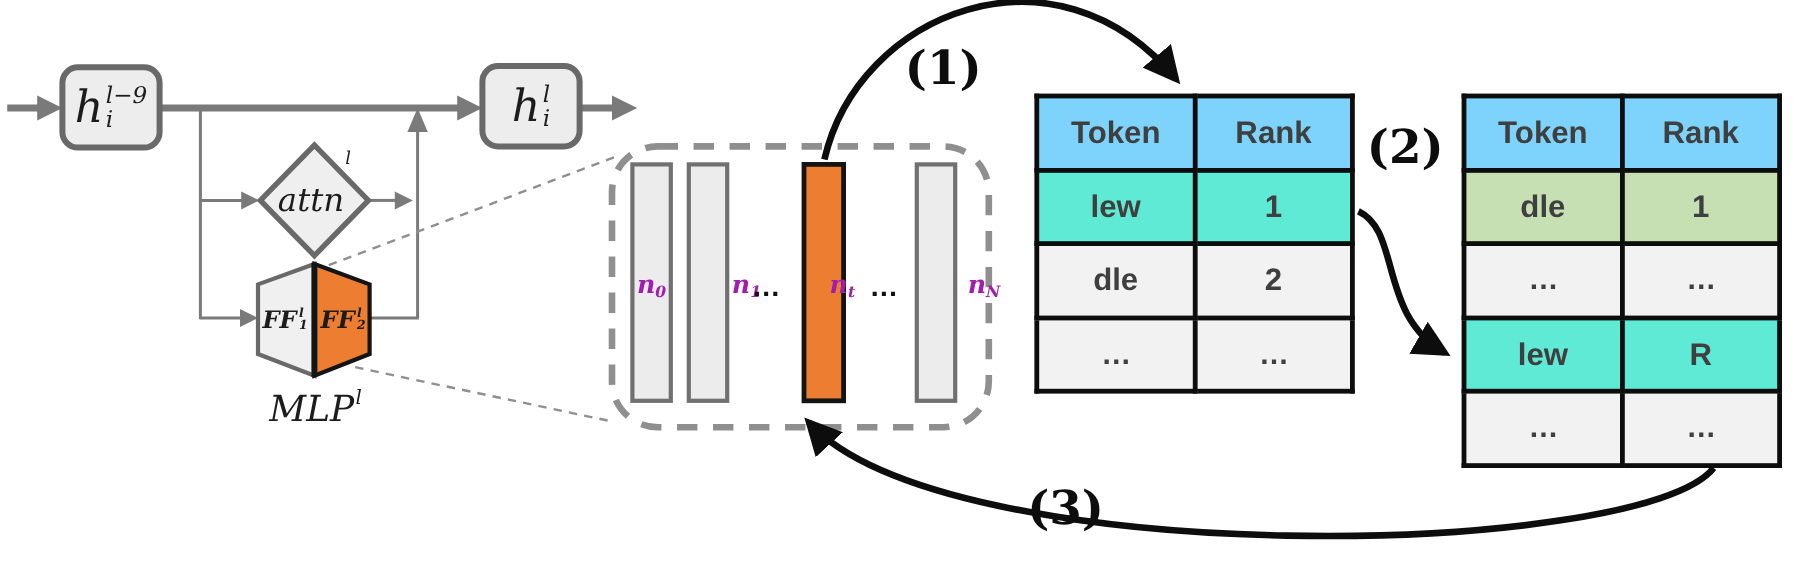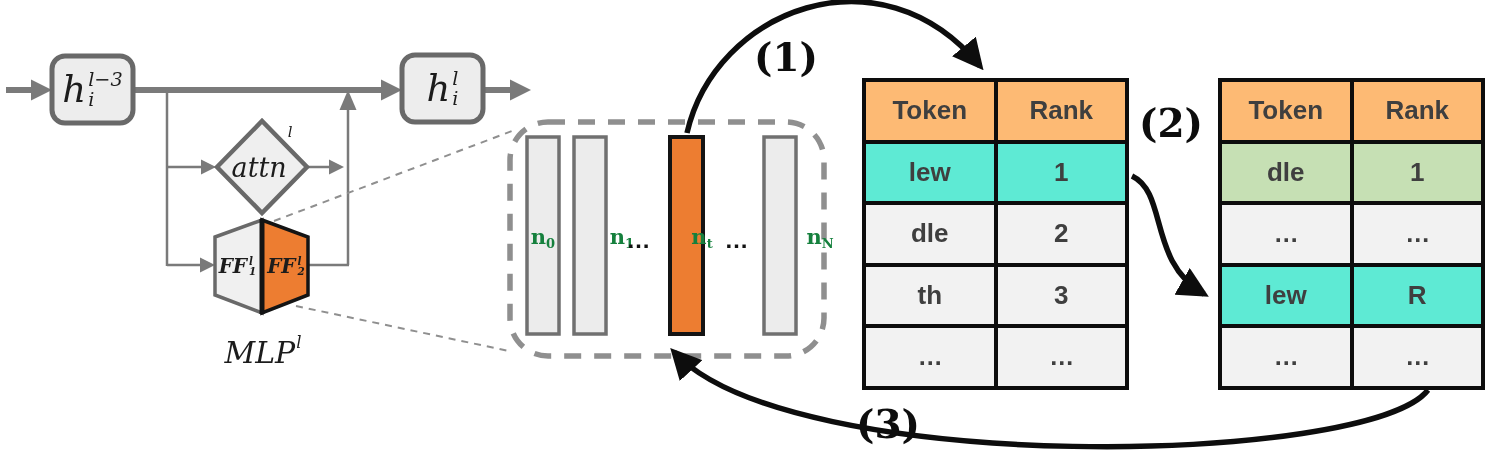--- a/index.html
+++ b/index.html
@@ -18,36 +18,36 @@
   .stk{display:inline-flex;flex-direction:column;justify-content:center;line-height:1;margin-left:2px;text-align:left;}
   .stk .s{font-size:0.52em;font-style:italic;}
   .supo{font-size:0.55em;align-self:flex-start;margin-top:3px;margin-left:1px;}
   .subo{font-size:0.62em;vertical-align:-0.28em;}
 
   .lbl-hprev,.lbl-hnext{font-size:37px;}
   .lbl-attn{font-size:27px;}
   .lbl-ff{font-size:20px;font-weight:bold;}
   .lbl-mlp{font-size:30px;}
   .bar-label{position:absolute;top:224px;width:40px;text-align:center;
-    font-family:"DejaVu Serif",serif;font-weight:bold;font-size:21px;color:#15803d;}
+    font-family:"DejaVu Serif",serif;font-style:italic;font-weight:bold;font-size:21px;color:#a21caf;}
   .strip-dots{position:absolute;top:226px;width:40px;text-align:center;
     font-weight:bold;font-size:24px;color:#111;letter-spacing:-1px;}
 
   
   .step{position:absolute;width:76px;text-align:center;color:#0d0d0d;
     font-family:"DejaVu Serif",serif;font-weight:bold;font-size:39px;line-height:1;}
 
   
   .rank-table{
     position:absolute;border-collapse:collapse;table-layout:fixed;width:267px;
     font-family:"Liberation Sans",sans-serif;font-weight:bold;font-size:26px;color:#3f3f3f;
     text-align:center;
   }
   .rank-table th,.rank-table td{border:4px solid #0d0d0d;height:57.5px;width:50%;padding:0;}
-  .rank-table th{background:#fdba74;}
+  .rank-table th{background:#7dd3fc;}
   .rank-table td{background:#f2f2f2;}
   .rank-table tr.hl-red td{background:#5eead4;}
   .rank-table tr.hl-green td{background:#c6e0b4;}
   .rank-table td.dots{font-size:25px;letter-spacing:-1px;}
 </style>
 </head>
 <body>
 
 <div id="stage">
 
@@ -96,21 +96,21 @@
     <rect x="764" y="137" width="32" height="197" fill="#ececec" stroke="#707070" stroke-width="3.5"></rect>
 
     <path d="M 687 133 C 715 10, 880 -55, 980 66" fill="none" stroke="#0d0d0d" stroke-width="5.5" marker-end="url(#ah)"></path>
     <path d="M 1132 176 C 1168 193, 1148 262, 1204 294" fill="none" stroke="#0d0d0d" stroke-width="5.5" marker-end="url(#ah)"></path>
     <path d="M 1428 390 C 1370 465, 790 478, 674 352" fill="none" stroke="#0d0d0d" stroke-width="5.5" marker-end="url(#ah)"></path>
   </svg>
 
   <div class="mlabel lbl-hprev" style="left:52px;top:56px;width:81px;height:67px;">
     <span>h</span>
       <span class="stk">
-        <span class="s">l−3</span>
+        <span class="s">l−9</span>
         <span class="s">i</span>
       </span>
   </div>
   <div class="mlabel lbl-hnext" style="left:402px;top:55px;width:81px;height:67px;">
     <span>h</span>
       <span class="stk">
         <span class="s">l</span>
         <span class="s">i</span>
       </span>
   </div>
@@ -125,21 +125,21 @@
         <span class="s">1</span>
       </span>
   </div>
   <div class="mlabel lbl-ff" style="left:263px;top:231px;width:46px;height:70px;">
     <span>FF</span>
       <span class="stk">
         <span class="s">l</span>
         <span class="s">2</span>
       </span>
   </div>
-  <div class="mlabel lbl-mlp" style="left:208px;top:332px;width:110px;height:42px;">
+  <div class="mlabel lbl-mlp" style="left:208px;top:321px;width:110px;height:42px;">
     <span>MLP</span>
       <span class="supo">l</span>
   </div>
 
   <div class="bar-label" style="left:523px;">
     <span>n</span><span class="subo">0</span>
   </div>
   <div class="bar-label" style="left:602px;">
     <span>n</span><span class="subo">1</span>
   </div>
@@ -166,24 +166,20 @@
     <tbody>
       <tr class="hl-red">
         <td>lew</td>
         <td>1</td>
       </tr>
       <tr>
         <td>dle</td>
         <td>2</td>
       </tr>
       <tr>
-        <td>th</td>
-        <td>3</td>
-      </tr>
-      <tr>
         <td class="dots">…</td>
         <td class="dots">…</td>
       </tr>
     </tbody>
   </table>
 
   <table class="rank-table" style="left:1218px;top:78px;">
     <thead>
       <tr>
         <th>Token</th>

